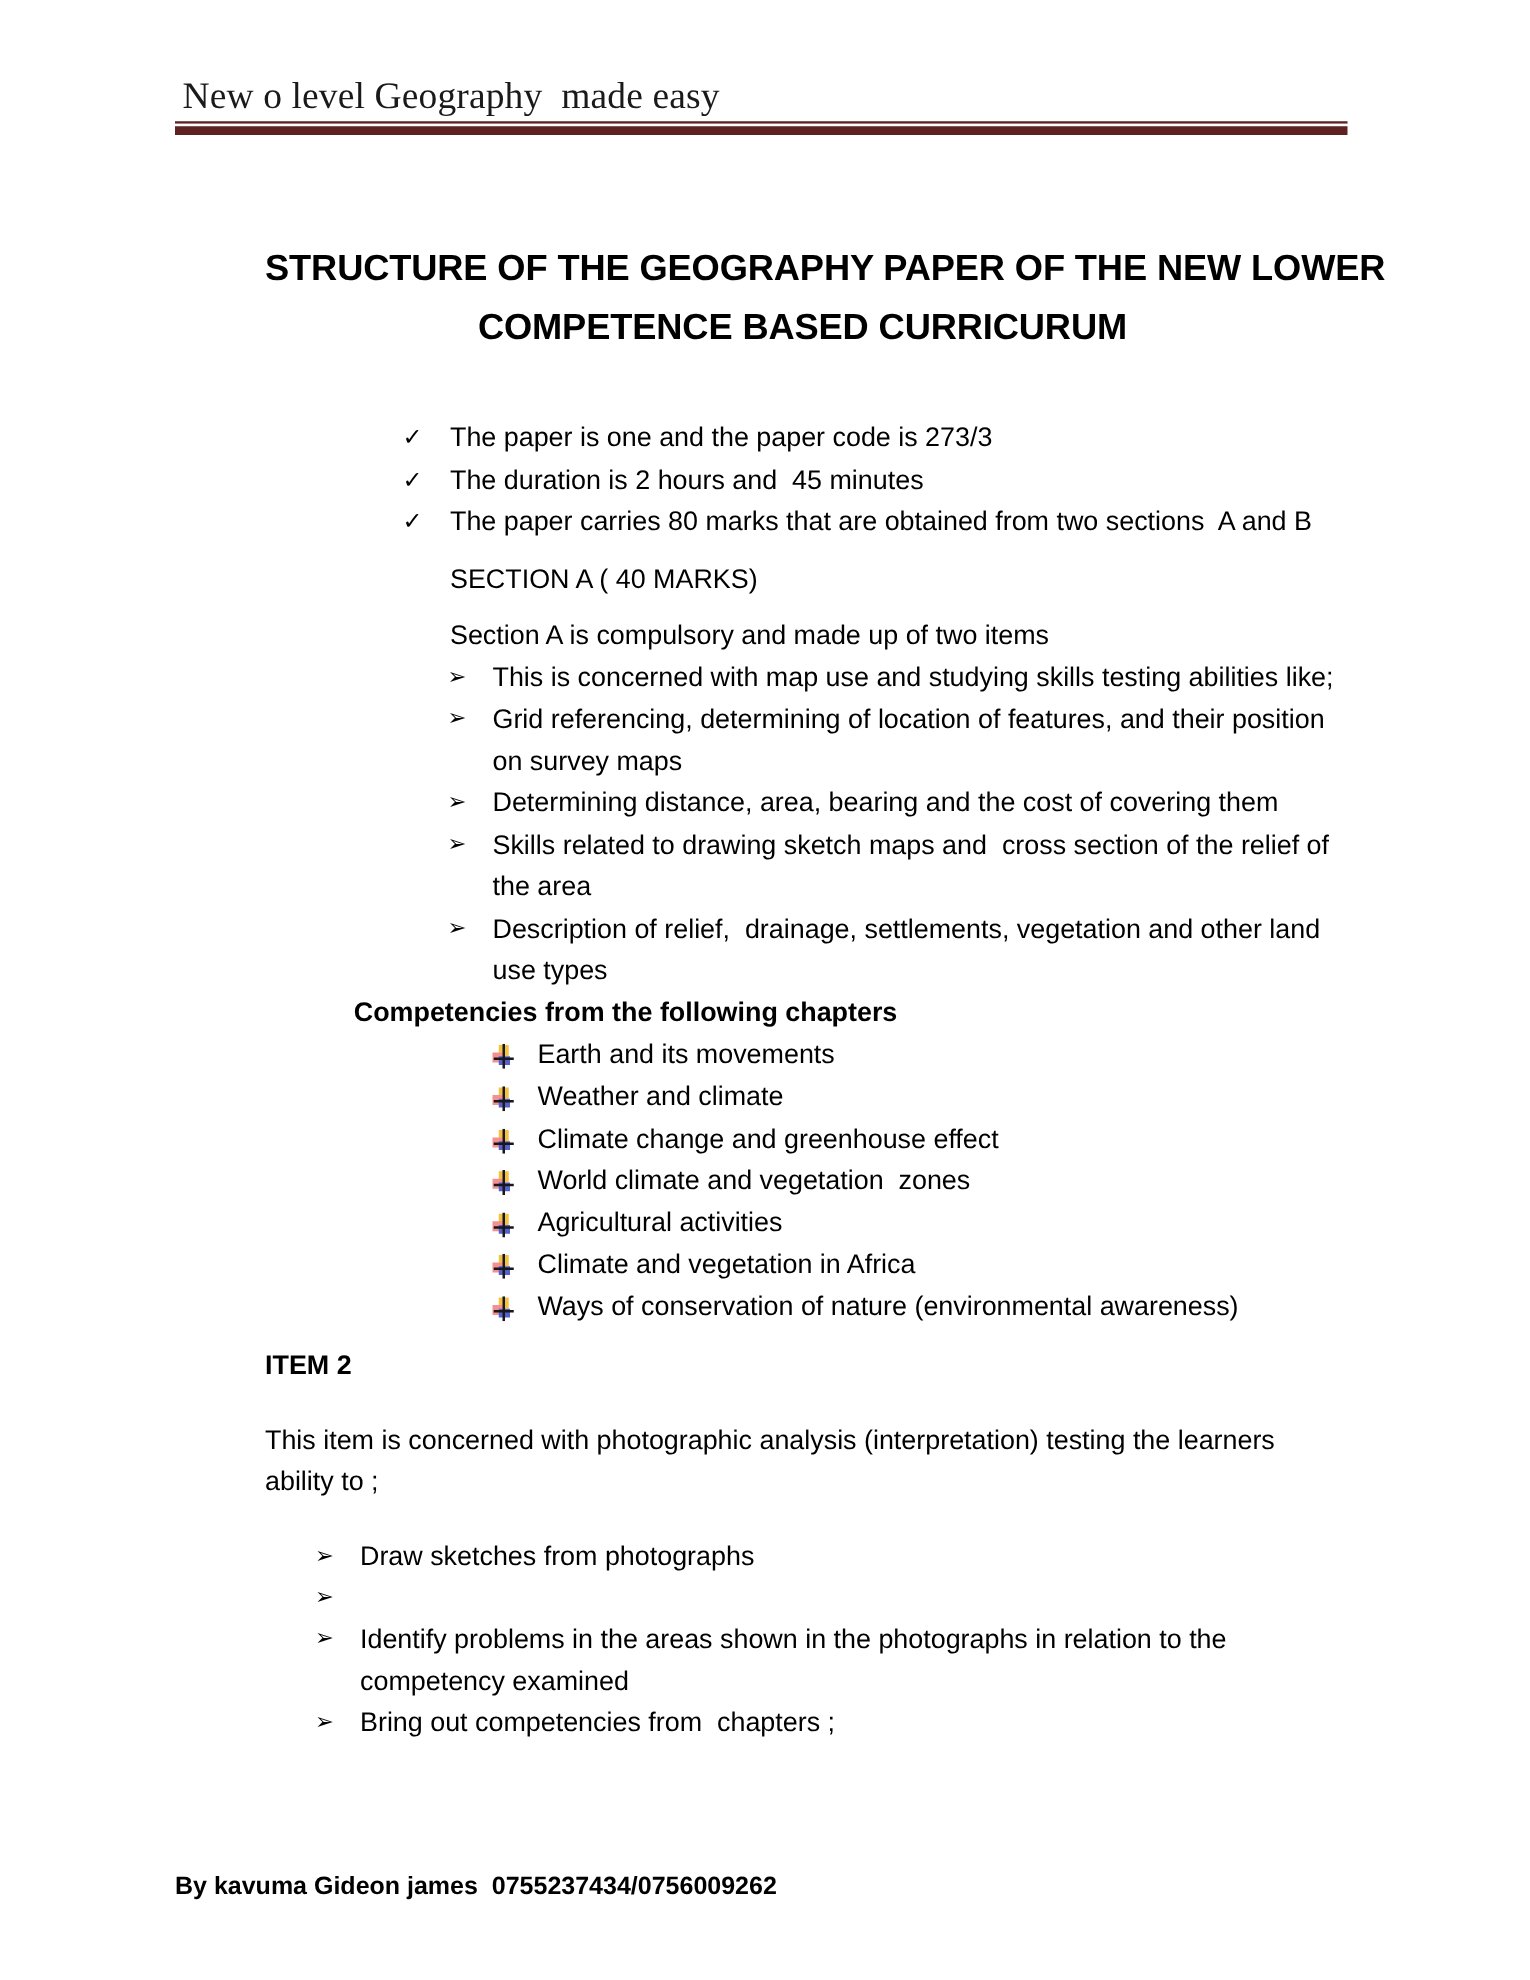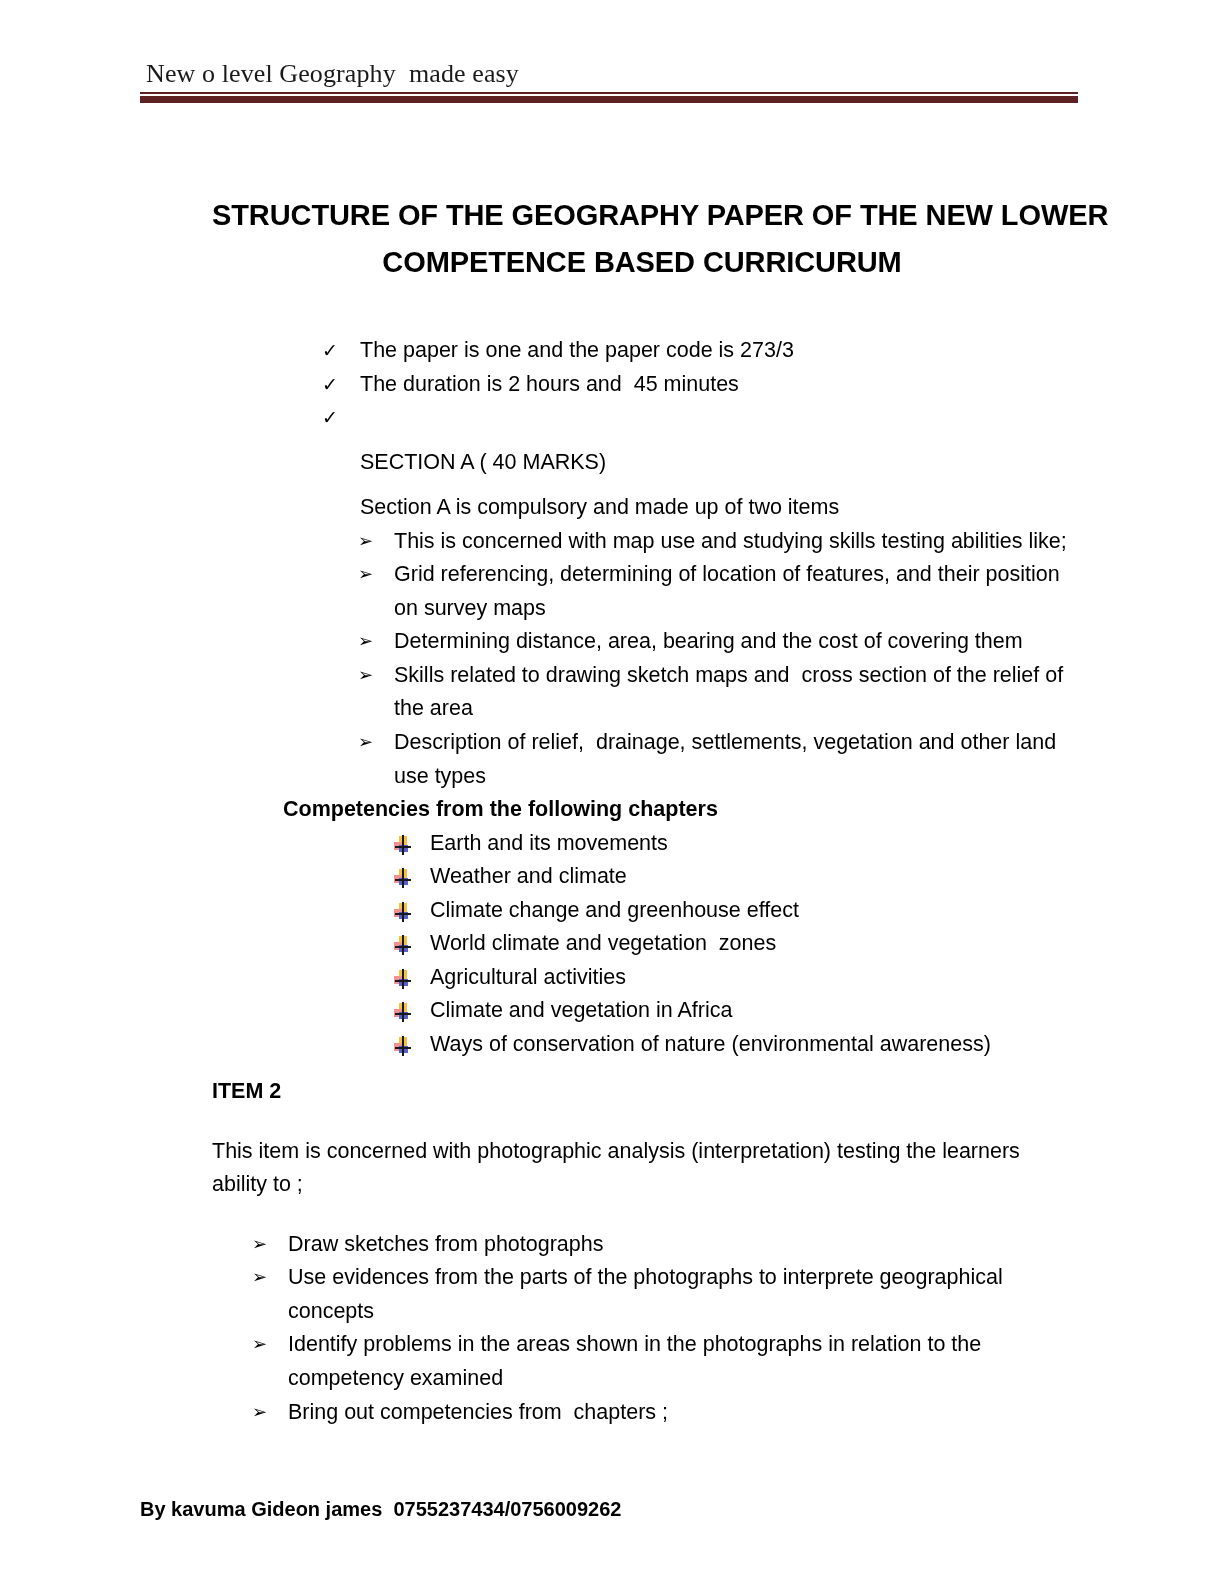--- a/index.html
+++ b/index.html
@@ -19,21 +19,21 @@
 
   
   .page-header {
     position: absolute;
     left: 140px;
     top: 58px;
     width: 938px;
   }
   .page-header-text {
     font-family: "Liberation Serif", serif;
-    font-size: 26px;
+    font-size: 30px;
     line-height: 1.25;
     color: #1a1a1a;
     letter-spacing: 0.1px;
     padding-left: 6px;
     white-space: pre;
   }
   .header-rule {
     margin-top: 1px;
   }
   .header-rule-thin {
@@ -190,20 +190,21 @@
     <div class="row">
       <span class="bullet">✓</span>
       <span class="txt">The paper is one and the paper code is 273/3</span>
     </div>
     <div class="row">
       <span class="bullet">✓</span>
       <span class="txt">The duration is 2 hours and  45 minutes</span>
     </div>
     <div class="row">
       <span class="bullet">✓</span>
+      <span class="txt">The paper carries 80 marks that are obtained from two sections  A and B</span>
     </div>
   </div>
 
   <div class="bold-indent">SECTION A ( 40 MARKS)</div>
   <div class="bold-indent">Section A is compulsory and made up of two items</div>
 
 
   <div class="arrow-list lvl1">
     <div class="row">
       <span class="bullet">➢</span>
@@ -324,21 +325,20 @@
 
   <div class="spacer-md"></div>
 
   <div class="arrow-list lvl2">
     <div class="row">
       <span class="bullet">➢</span>
       <span class="txt">Draw sketches from photographs</span>
     </div>
     <div class="row">
       <span class="bullet">➢</span>
-      <span class="txt">Use evidences from the parts of the photographs to interprete geographical concepts</span>
     </div>
     <div class="row">
       <span class="bullet">➢</span>
       <span class="txt">Identify problems in the areas shown in the photographs in relation to the competency examined</span>
     </div>
     <div class="row">
       <span class="bullet">➢</span>
       <span class="txt">Bring out competencies from  chapters ;</span>
     </div>
   </div>

